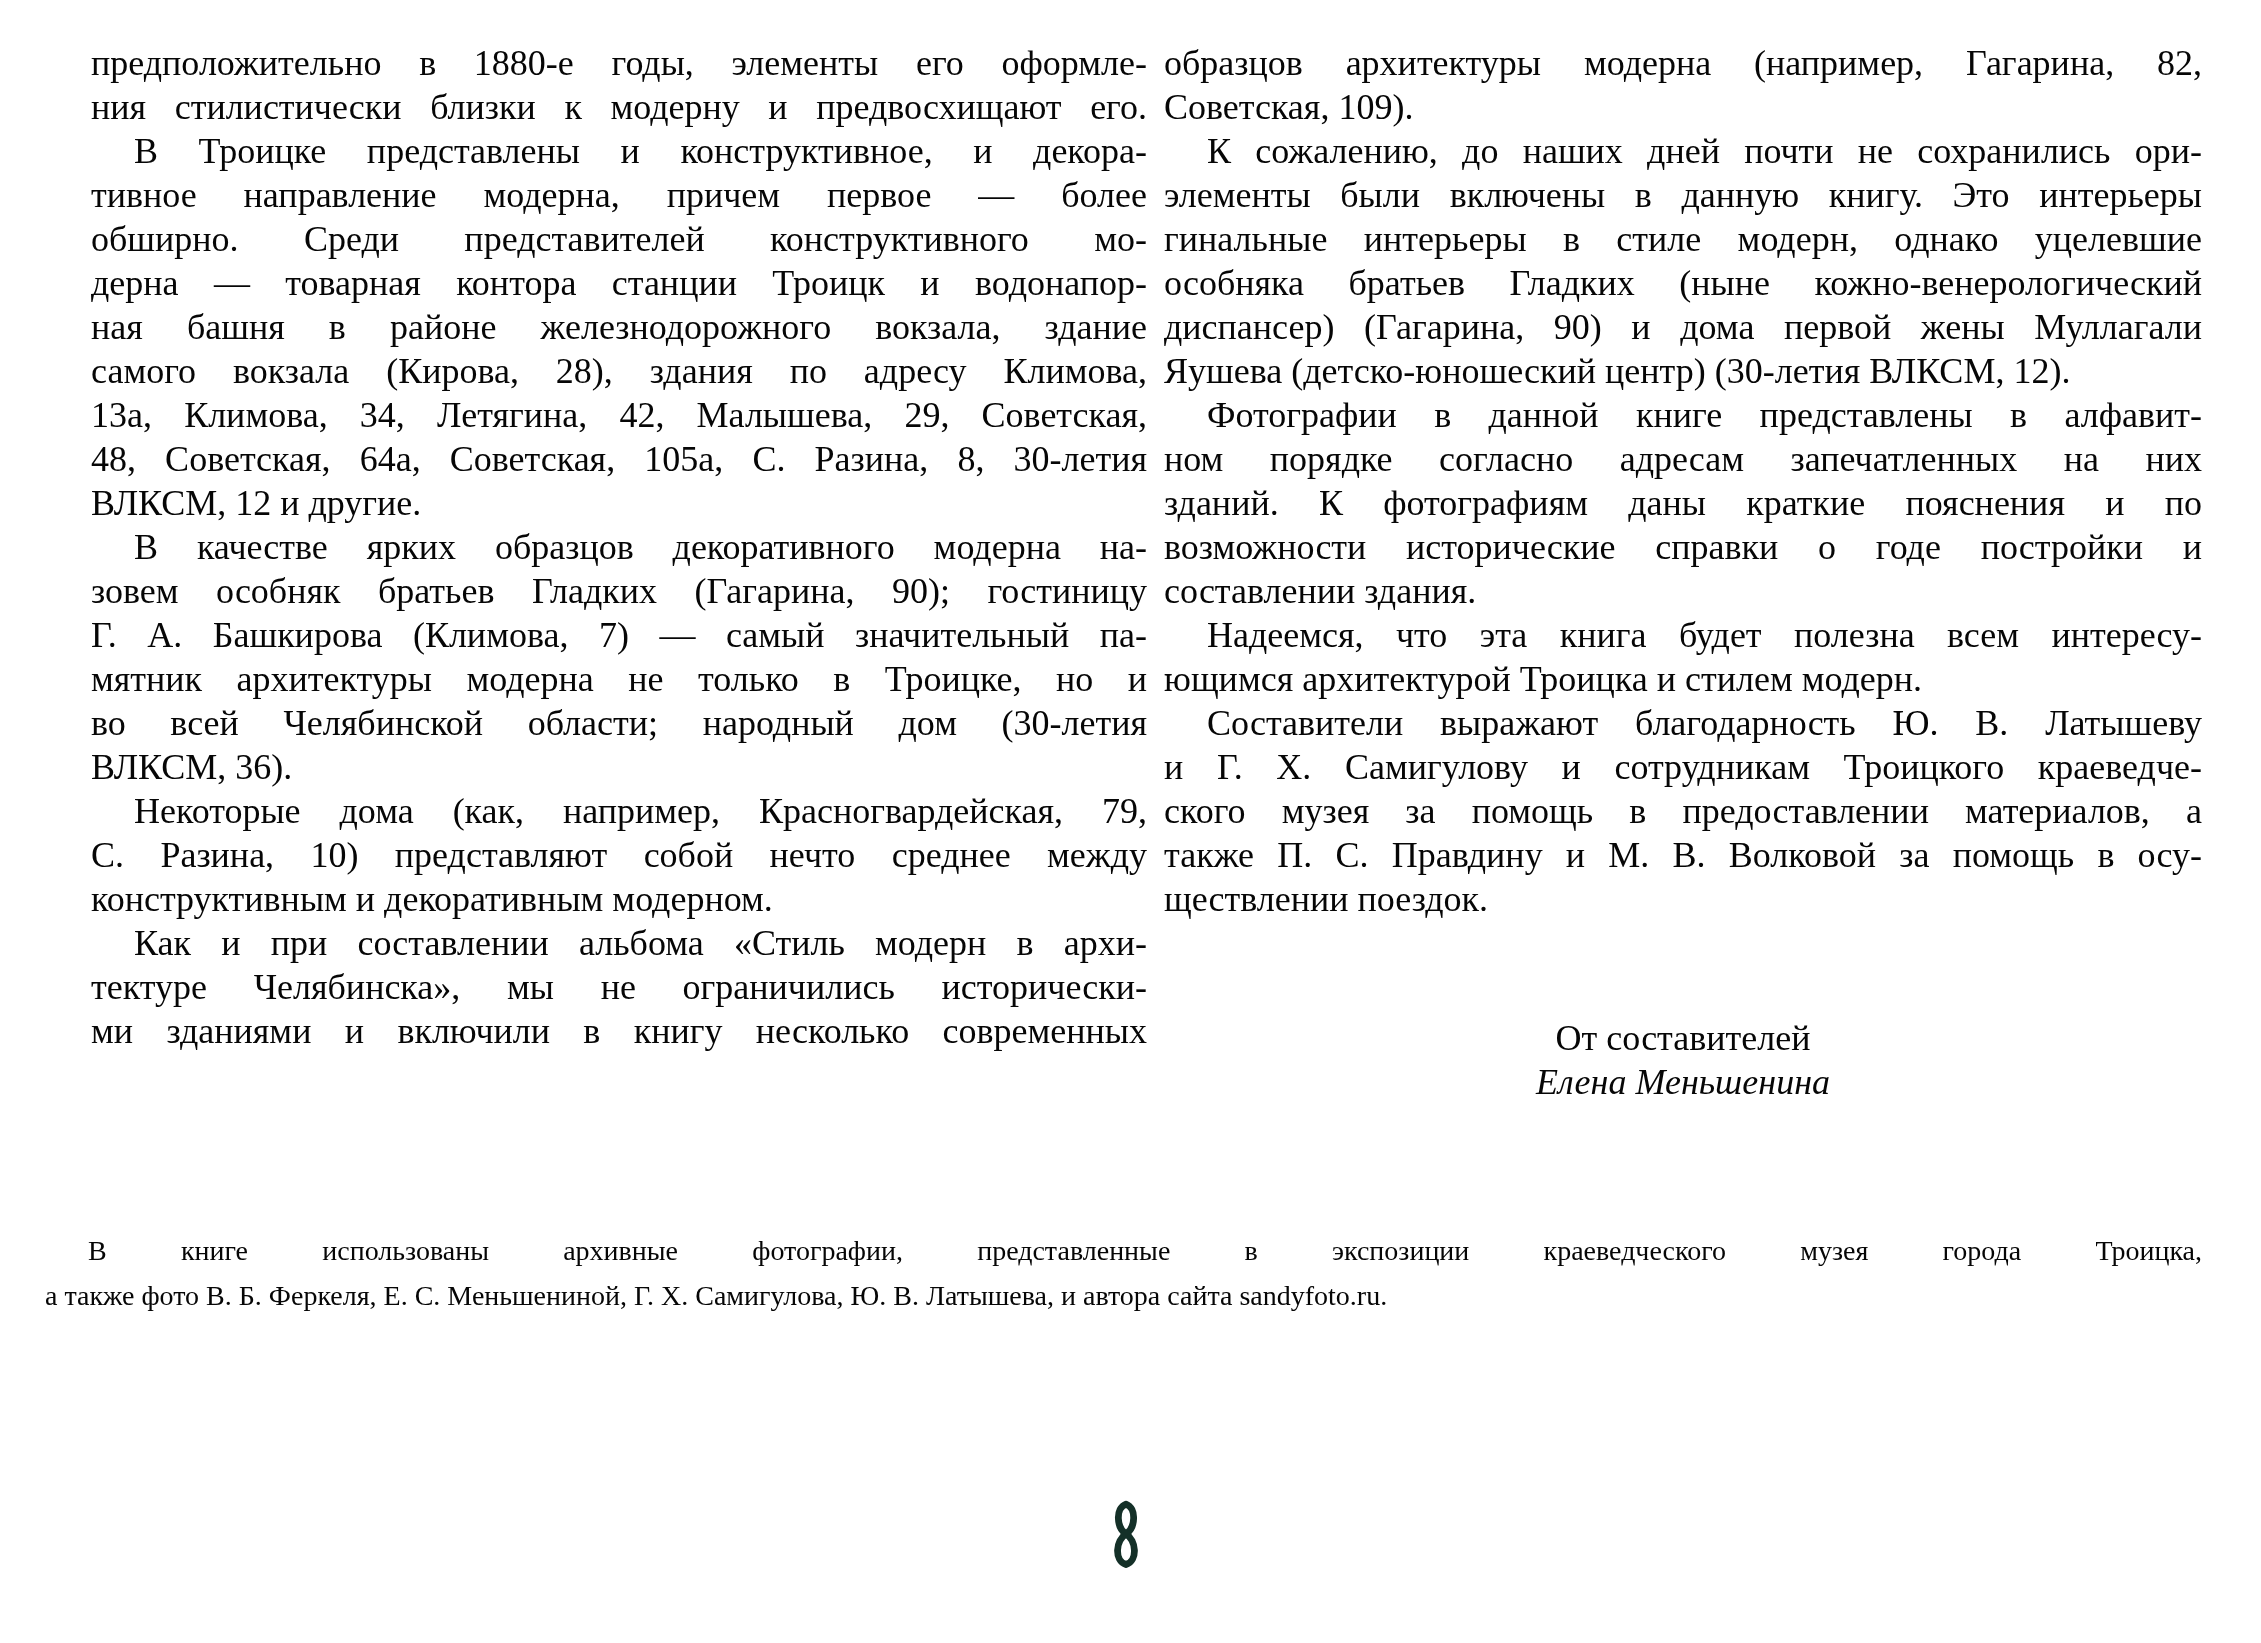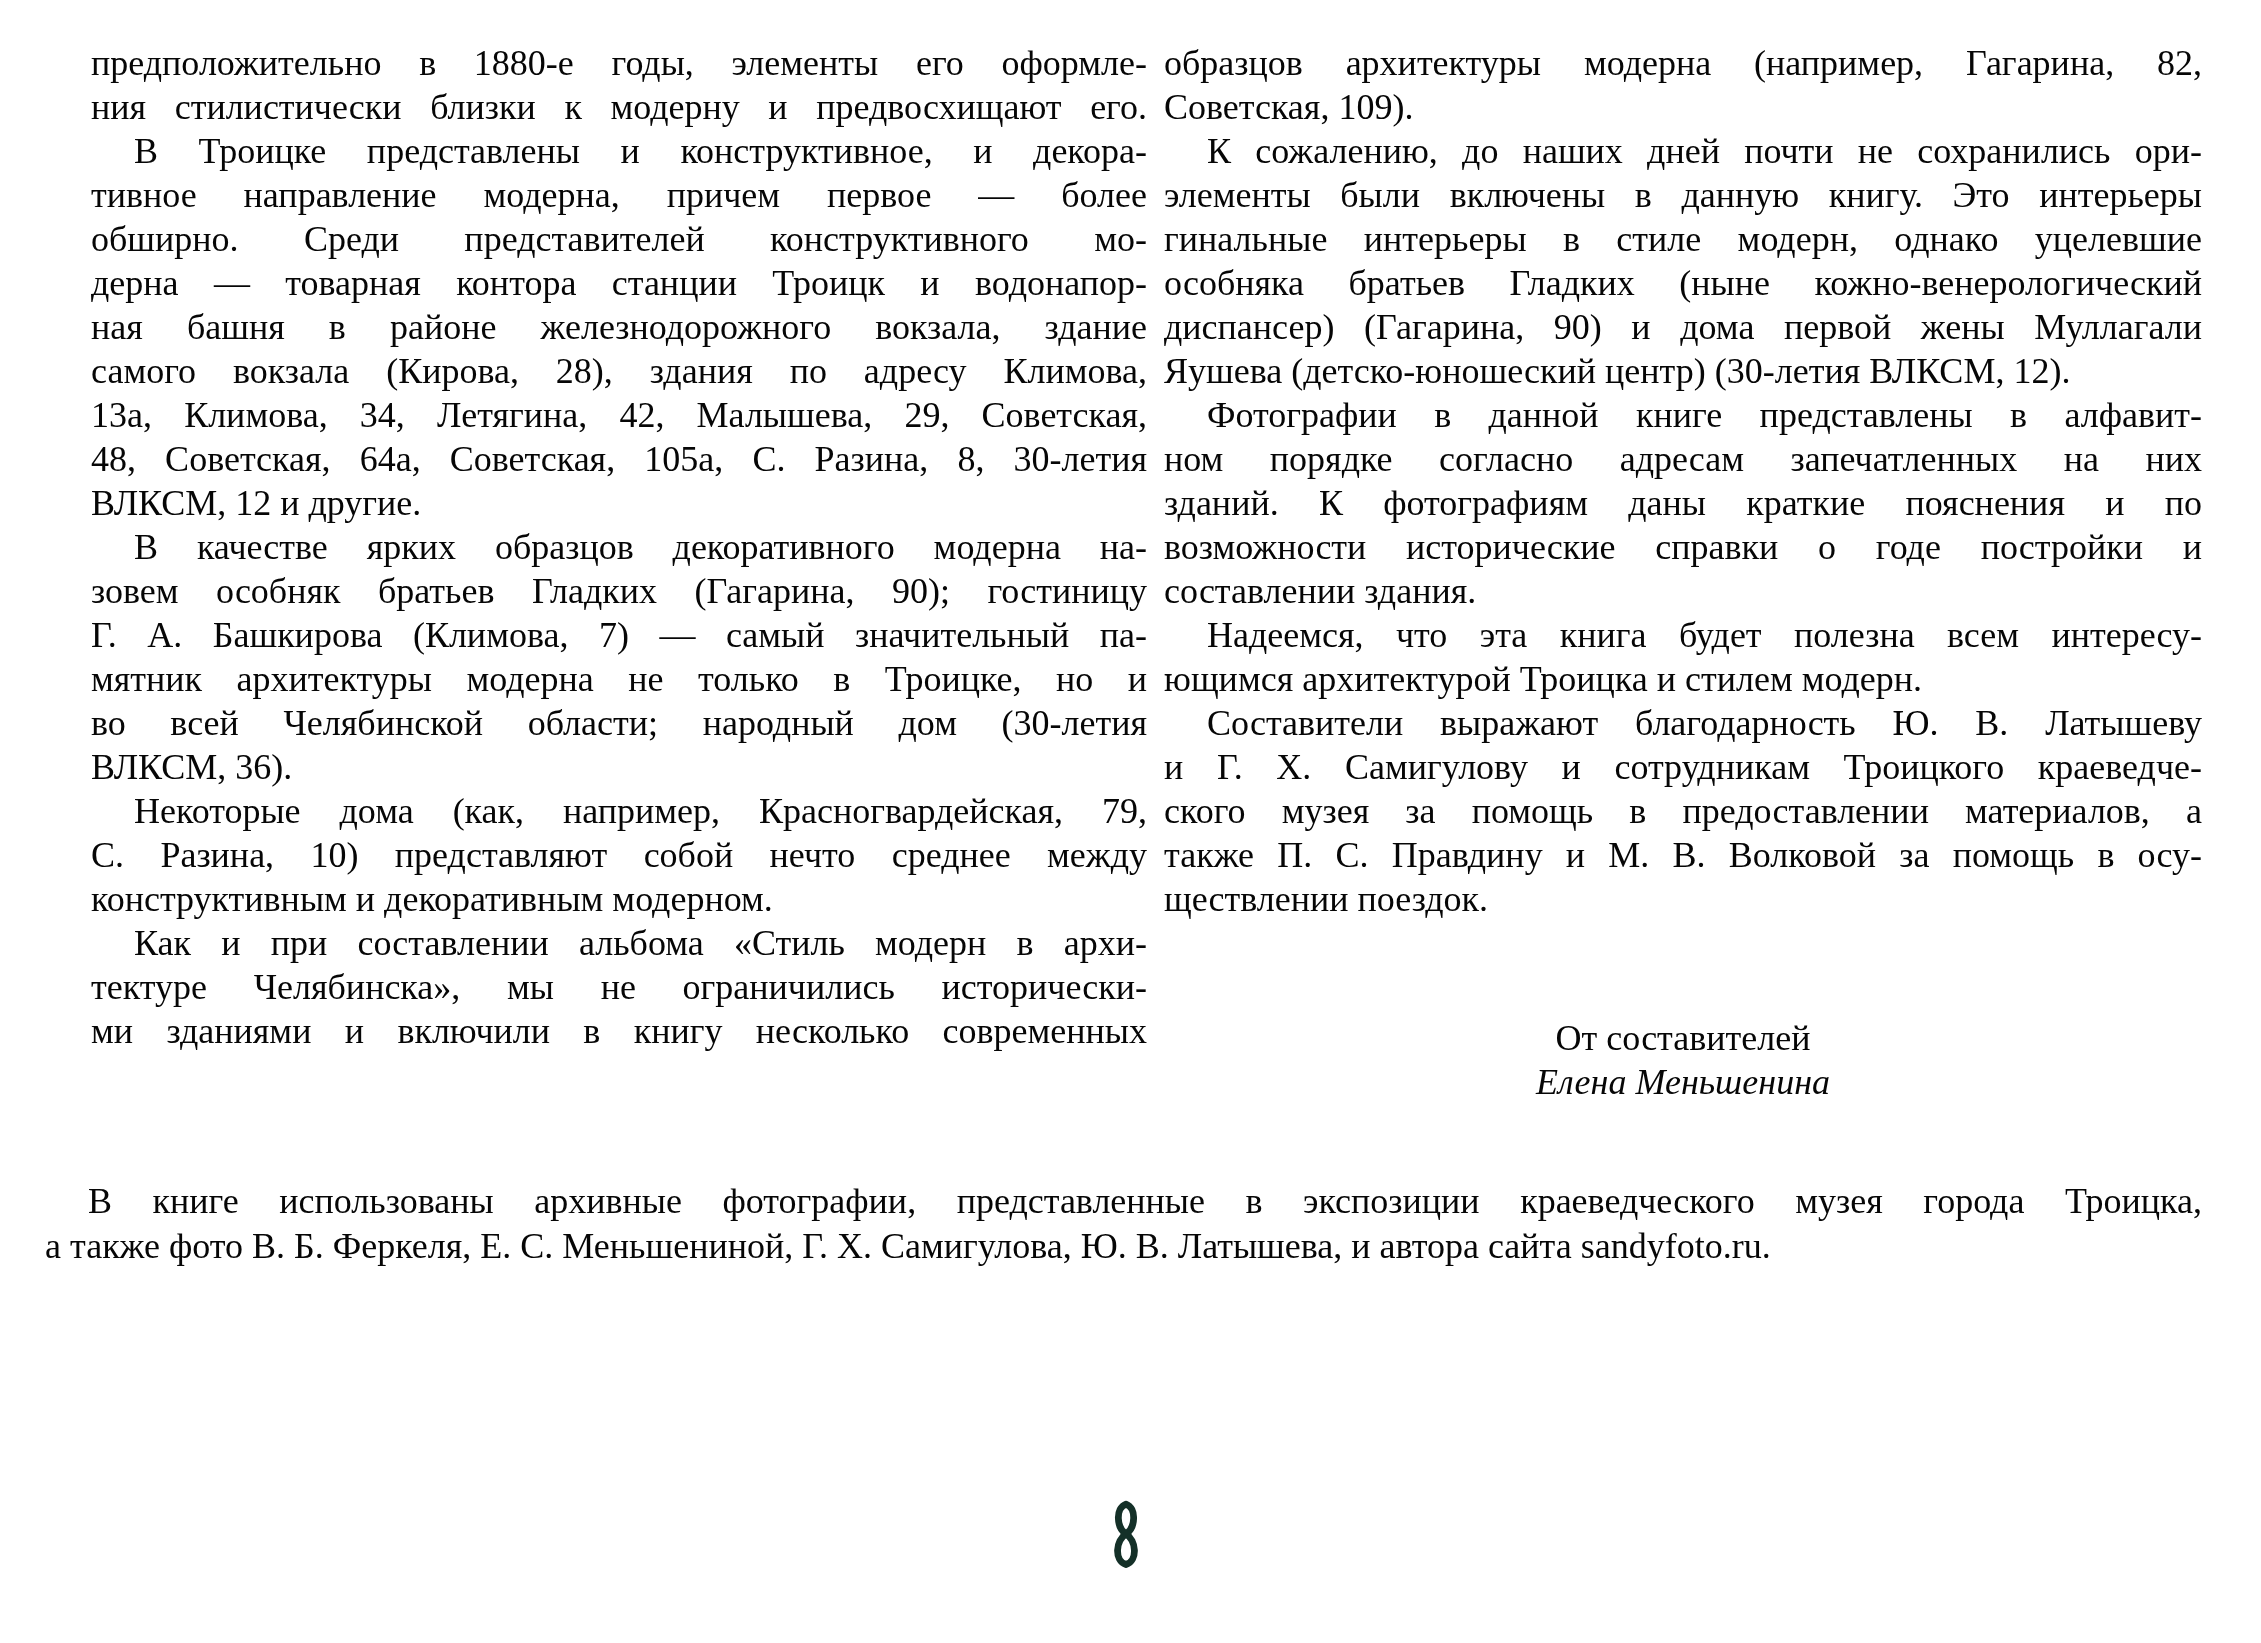--- a/index.html
+++ b/index.html
@@ -12,22 +12,22 @@
   .col { position:absolute; top:41px; font-size:36px; line-height:44px; }
   .col-left  { left:47px;   width:1056px;margin-left:44px; }
   .col-right { left:1164px; width:1038px; }
   .line { min-height:44px; white-space:normal; }
   .line.j { text-align:justify; text-align-last:justify; text-justify:inter-word; }
   .line.ind { text-indent:43px; }
   .line.r { text-align:center; }
   .line.it { font-style:italic; }
   .sig { margin-top:95px; }
   .footer-note {
-    position:absolute; left:45px; top:1179px; width:2157px;
-    font-size:36px; line-height:45px;
+    position:absolute; left:45px; top:1228px; width:2157px;
+    font-size:28px; line-height:45px;
   }
   .pagenum {
     position:absolute; left:1106px; top:1498px; width:39px; height:71px;
     display:flex; align-items:center; justify-content:center;
   }
   .sr { position:absolute; width:0.7px; height:0.7px; overflow:hidden;
         clip:rect(0 0 0 0); white-space:nowrap; }
 </style>
 </head>
 <body>

